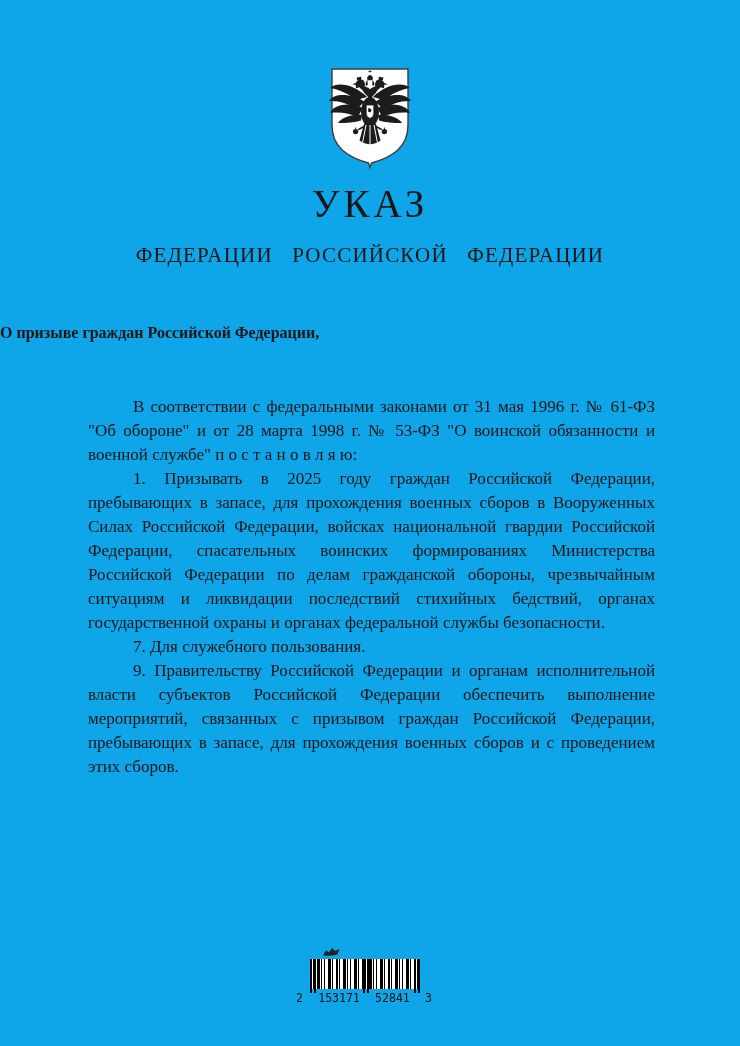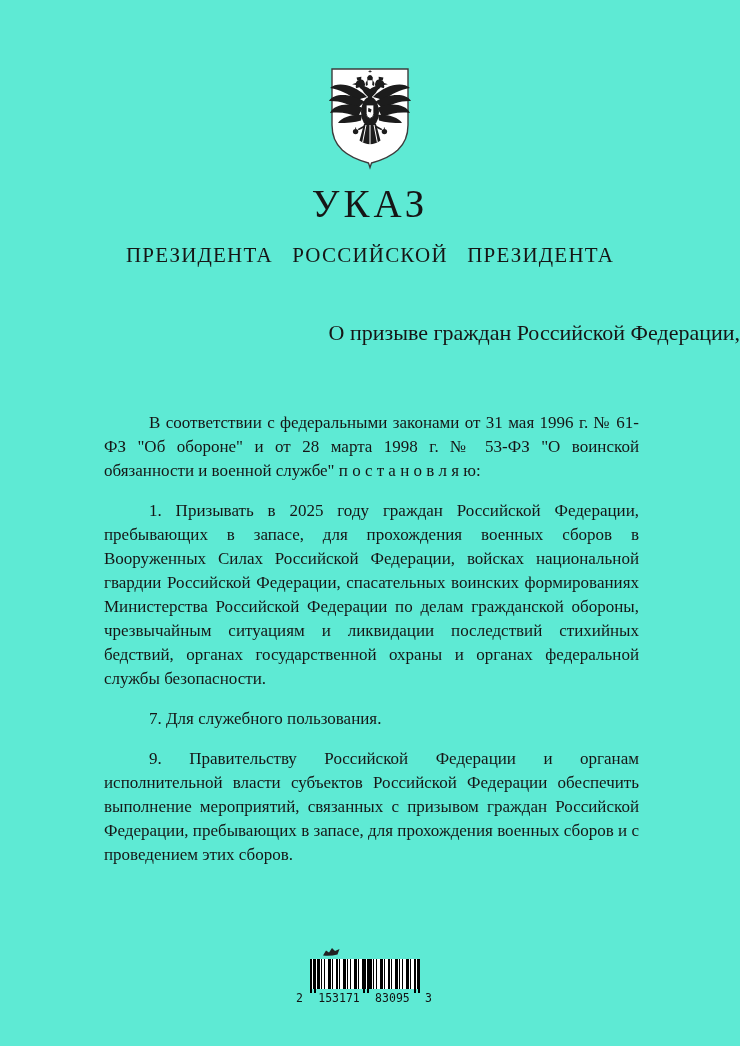--- a/index.html
+++ b/index.html
@@ -1,19 +1,19 @@
 <!DOCTYPE html>
 <html lang="ru"><head>
 <meta charset="utf-8">
 <style>
   html,body{margin:0;padding:0;background:#ffffff;}
   .page{
     position:relative;
     width:740px;height:1046px;
-    background:#5eead4;
+    background:#0ea5e9;
     color:#161616;
     font-family:"Liberation Serif", serif;
     overflow:hidden;
   }
   
   .coat{
     position:absolute;top:64px;left:50%;
     transform:translateX(-50%);
     width:90px;height:106px;
   }
@@ -31,36 +31,36 @@
     position:absolute;top:243px;left:0;right:0;
     text-align:center;
     font-size:21px;
     letter-spacing:1.2px;
     word-spacing:13px;
     white-space:nowrap;
   }
   
   .subject{
     position:absolute;top:321px;left:0;right:0;
-    text-align:right;
-    font-weight:400;
-    font-size:22px;
+    text-align:left;
+    font-weight:700;
+    font-size:16px;
     line-height:23px;
   }
   
   .body-text{
     position:absolute;top:395px;left:88px;
     width:567px;
     font-size:17px;
     line-height:24px;
     text-align:justify;
     text-align-last:left;
   }
   .body-text p{
-    margin:16px;
+    margin:0;
     text-indent:45px;
   }
   
   .barcode-wrap{
     position:absolute;top:946px;left:296px;
     width:136px;
   }
   .mini-emblem{
     margin-left:24px;
     display:block;
@@ -121,21 +121,21 @@
         <path d="M45 60 v20" stroke="#ffffff" stroke-width="1"></path>
         <path d="M41 60 l-3.4 17.5" stroke="#ffffff" stroke-width="1"></path>
         <path d="M49 60 l3.4 17.5" stroke="#ffffff" stroke-width="1"></path>
         <path d="M41.2 40 h7.6 v8.4 q0 3.9 -3.8 5.1 q-3.8 -1.2 -3.8 -5.1 z" fill="#ffffff" stroke="#1c1c1c" stroke-width="0.8"></path>
         <path d="M43.4 42.8 l3.2 1.6 l-1 3.1 l-2.6 -1.1 z"></path>
       </g>
     </svg>
   </div>
 
   <div class="ukaz">УКАЗ</div>
-  <div class="president">ПРЕЗИДЕНТА РОССИЙСКОЙ ПРЕЗИДЕНТА</div>
+  <div class="president">ФЕДЕРАЦИИ РОССИЙСКОЙ ФЕДЕРАЦИИ</div>
 
   <div class="subject">
     <div>О призыве граждан Российской Федерации,</div>
   </div>
 
   <div class="body-text">
     <p>В соответствии с федеральными законами от 31 мая 1996 г. № 61-ФЗ "Об обороне" и от 28 марта 1998 г. № 53-ФЗ "О воинской обязанности и военной службе" п о с т а н о в л я ю:</p>
     <p>1. Призывать в 2025 году граждан Российской Федерации, пребывающих в запасе, для прохождения военных сборов в Вооруженных Силах Российской Федерации, войсках национальной гвардии Российской Федерации, спасательных воинских формированиях Министерства Российской Федерации по делам гражданской обороны, чрезвычайным ситуациям и ликвидации последствий стихийных бедствий, органах государственной охраны и органах федеральной службы безопасности.</p>
     <p>7. Для служебного пользования.</p>
     <p>9. Правительству Российской Федерации и органам исполнительной власти субъектов Российской Федерации обеспечить выполнение мероприятий, связанных с призывом граждан Российской Федерации, пребывающих в запасе, для прохождения военных сборов и с проведением этих сборов.</p>
@@ -149,18 +149,18 @@
       <div class="guard g1"></div>
       <div class="guard g2"></div>
       <div class="guard g3"></div>
       <div class="guard g4"></div>
       <div class="guard g5"></div>
       <div class="guard g6"></div>
     </div>
     <div class="digits">
       <span>2</span>
       <span>153171</span>
-      <span>83095</span>
+      <span>52841</span>
       <span>3</span>
     </div>
   </div>
 
 </div>
 
 </body></html>

